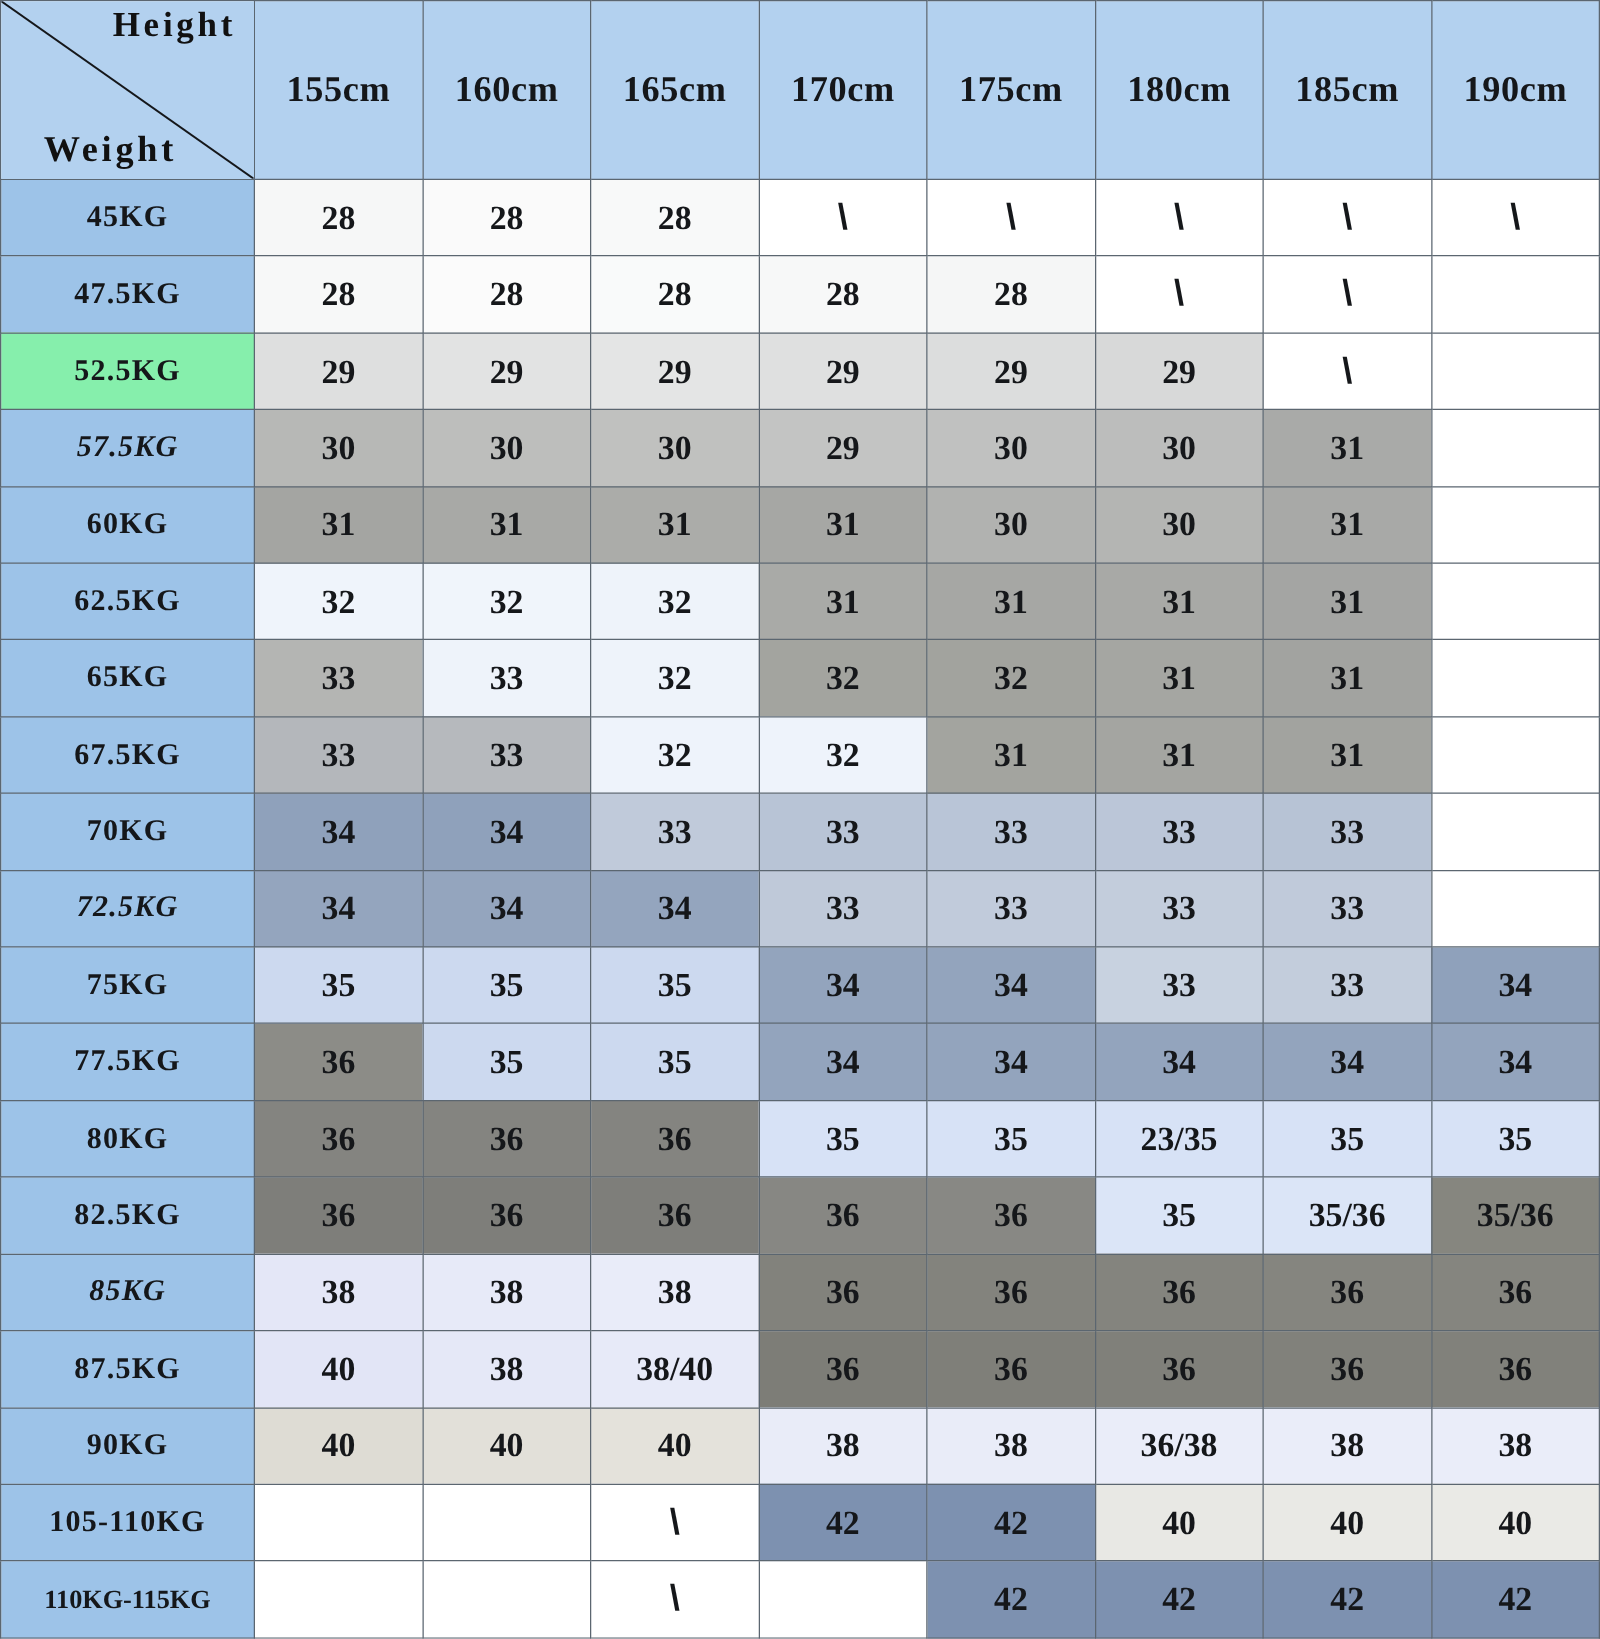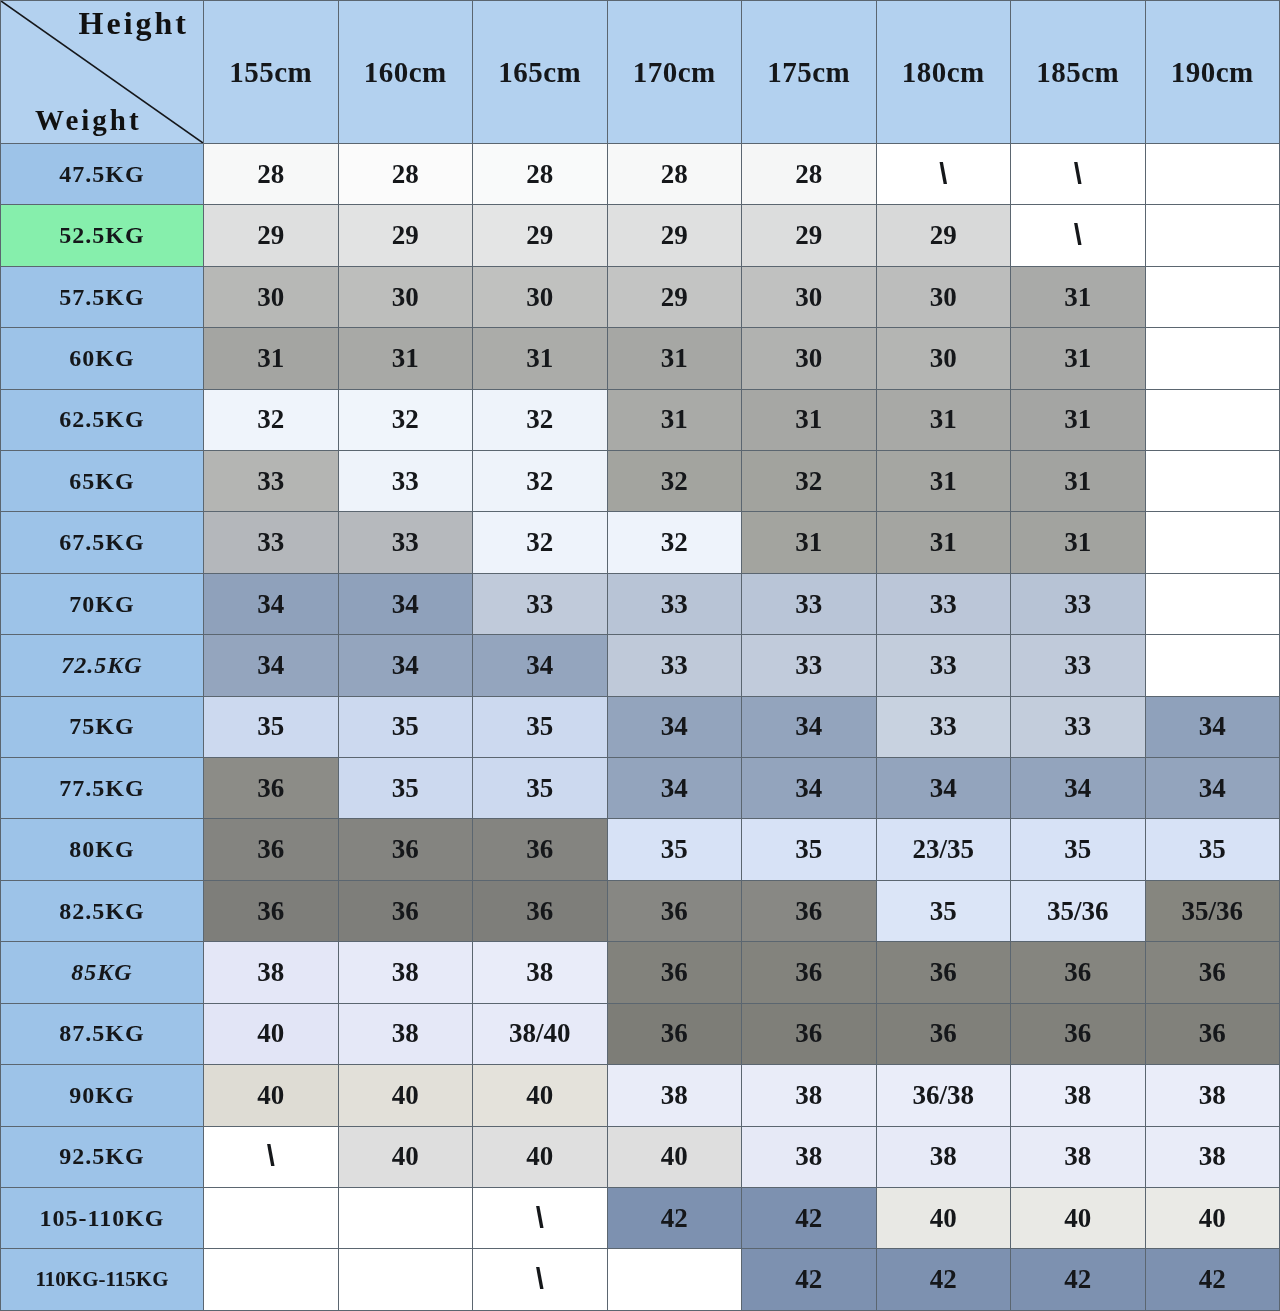--- a/index.html
+++ b/index.html
@@ -43,21 +43,21 @@
     position: absolute;
     inset: 0;
     width: 100%;
     height: 100%;
     display: block;
   }
   .corner-height {
     position: absolute;
     top: 4px;
     right: 14px;
-    font-size: 32px;
+    font-size: 28px;
     letter-spacing: 3px;
     font-weight: bold;
     color: #111;
   }
   .corner-weight {
     position: absolute;
     bottom: 6px;
     left: 34px;
     font-size: 29px;
     letter-spacing: 3px;
@@ -114,20 +114,31 @@
       <th class="h-col">165cm</th>
       <th class="h-col">170cm</th>
       <th class="h-col">175cm</th>
       <th class="h-col">180cm</th>
       <th class="h-col">185cm</th>
       <th class="h-col">190cm</th>
     </tr>
   </thead>
   <tbody id="table-body">
       <tr>
+        <td class="w-label" style="background: rgb(157, 195, 232); width: 202px;">45KG</td>
+        <td class="data-cell" style="background: rgb(246, 247, 247); width: 134px;">28</td>
+        <td class="data-cell" style="background: rgb(250, 250, 250); width: 134px;">28</td>
+        <td class="data-cell" style="background: rgb(248, 249, 249); width: 134px;">28</td>
+        <td class="data-cell slash" style="background: rgb(255, 255, 255); width: 134px;">\</td>
+        <td class="data-cell slash" style="background: rgb(255, 255, 255); width: 134px;">\</td>
+        <td class="data-cell slash" style="background: rgb(255, 255, 255); width: 134px;">\</td>
+        <td class="data-cell slash" style="background: rgb(255, 255, 255); width: 134px;">\</td>
+        <td class="data-cell slash" style="background: rgb(255, 255, 255); width: 134px;">\</td>
+      </tr>
+      <tr>
         <td class="w-label" style="background: rgb(157, 195, 232); width: 202px;">47.5KG</td>
         <td class="data-cell" style="background: rgb(247, 248, 248); width: 134px;">28</td>
         <td class="data-cell" style="background: rgb(251, 251, 251); width: 134px;">28</td>
         <td class="data-cell" style="background: rgb(249, 250, 250); width: 134px;">28</td>
         <td class="data-cell" style="background: rgb(247, 248, 248); width: 134px;">28</td>
         <td class="data-cell" style="background: rgb(245, 246, 246); width: 134px;">28</td>
         <td class="data-cell slash" style="background: rgb(255, 255, 255); width: 134px;">\</td>
         <td class="data-cell slash" style="background: rgb(255, 255, 255); width: 134px;">\</td>
         <td class="data-cell" style="background: rgb(255, 255, 255); width: 134px;"></td>
       </tr>
@@ -136,21 +147,21 @@
         <td class="data-cell" style="background: rgb(222, 223, 223); width: 134px;">29</td>
         <td class="data-cell" style="background: rgb(226, 227, 227); width: 134px;">29</td>
         <td class="data-cell" style="background: rgb(228, 229, 229); width: 134px;">29</td>
         <td class="data-cell" style="background: rgb(223, 224, 224); width: 134px;">29</td>
         <td class="data-cell" style="background: rgb(220, 221, 221); width: 134px;">29</td>
         <td class="data-cell" style="background: rgb(216, 217, 217); width: 134px;">29</td>
         <td class="data-cell slash" style="background: rgb(255, 255, 255); width: 134px;">\</td>
         <td class="data-cell" style="background: rgb(255, 255, 255); width: 134px;"></td>
       </tr>
       <tr>
-        <td class="w-label" style="background: rgb(157, 195, 232); width: 202px;">57.5KG</td>
+        <td class="w-label" style="background: rgb(157, 195, 232); width: 202px; font-style: italic;">57.5KG</td>
         <td class="data-cell" style="background: rgb(183, 184, 182); width: 134px;">30</td>
         <td class="data-cell" style="background: rgb(189, 190, 188); width: 134px;">30</td>
         <td class="data-cell" style="background: rgb(192, 193, 191); width: 134px;">30</td>
         <td class="data-cell" style="background: rgb(195, 196, 195); width: 134px;">29</td>
         <td class="data-cell" style="background: rgb(192, 193, 192); width: 134px;">30</td>
         <td class="data-cell" style="background: rgb(188, 189, 188); width: 134px;">30</td>
         <td class="data-cell" style="background: rgb(169, 170, 168); width: 134px;">31</td>
         <td class="data-cell" style="background: rgb(255, 255, 255); width: 134px;"></td>
       </tr>
       <tr>
@@ -290,31 +301,20 @@
         <td class="data-cell" style="background: rgb(222, 220, 212); width: 134px;">40</td>
         <td class="data-cell" style="background: rgb(226, 224, 217); width: 134px;">40</td>
         <td class="data-cell" style="background: rgb(228, 226, 219); width: 134px;">40</td>
         <td class="data-cell" style="background: rgb(233, 236, 248); width: 134px;">38</td>
         <td class="data-cell" style="background: rgb(233, 236, 248); width: 134px;">38</td>
         <td class="data-cell" style="background: rgb(234, 237, 249); width: 134px;">36/38</td>
         <td class="data-cell" style="background: rgb(234, 237, 249); width: 134px;">38</td>
         <td class="data-cell" style="background: rgb(234, 237, 249); width: 134px;">38</td>
       </tr>
       <tr>
-        <td class="w-label" style="background: rgb(157, 195, 232); width: 202px;">92.5KG</td>
-        <td class="data-cell slash" style="background: rgb(255, 255, 255); width: 134px;">\</td>
-        <td class="data-cell" style="background: rgb(222, 222, 222); width: 134px;">40</td>
-        <td class="data-cell" style="background: rgb(223, 223, 223); width: 134px;">40</td>
-        <td class="data-cell" style="background: rgb(222, 222, 222); width: 134px;">40</td>
-        <td class="data-cell" style="background: rgb(230, 233, 246); width: 134px;">38</td>
-        <td class="data-cell" style="background: rgb(231, 234, 247); width: 134px;">38</td>
-        <td class="data-cell" style="background: rgb(232, 235, 247); width: 134px;">38</td>
-        <td class="data-cell" style="background: rgb(233, 236, 248); width: 134px;">38</td>
-      </tr>
-      <tr>
         <td class="w-label" style="background: rgb(157, 195, 232); width: 202px;">105-110KG</td>
         <td class="data-cell" style="background: rgb(255, 255, 255); width: 134px;"></td>
         <td class="data-cell" style="background: rgb(255, 255, 255); width: 134px;"></td>
         <td class="data-cell slash" style="background: rgb(255, 255, 255); width: 134px;">\</td>
         <td class="data-cell" style="background: rgb(125, 145, 176); width: 134px;">42</td>
         <td class="data-cell" style="background: rgb(125, 145, 176); width: 134px;">42</td>
         <td class="data-cell" style="background: rgb(232, 232, 228); width: 134px;">40</td>
         <td class="data-cell" style="background: rgb(233, 233, 229); width: 134px;">40</td>
         <td class="data-cell" style="background: rgb(234, 234, 230); width: 134px;">40</td>
       </tr>

